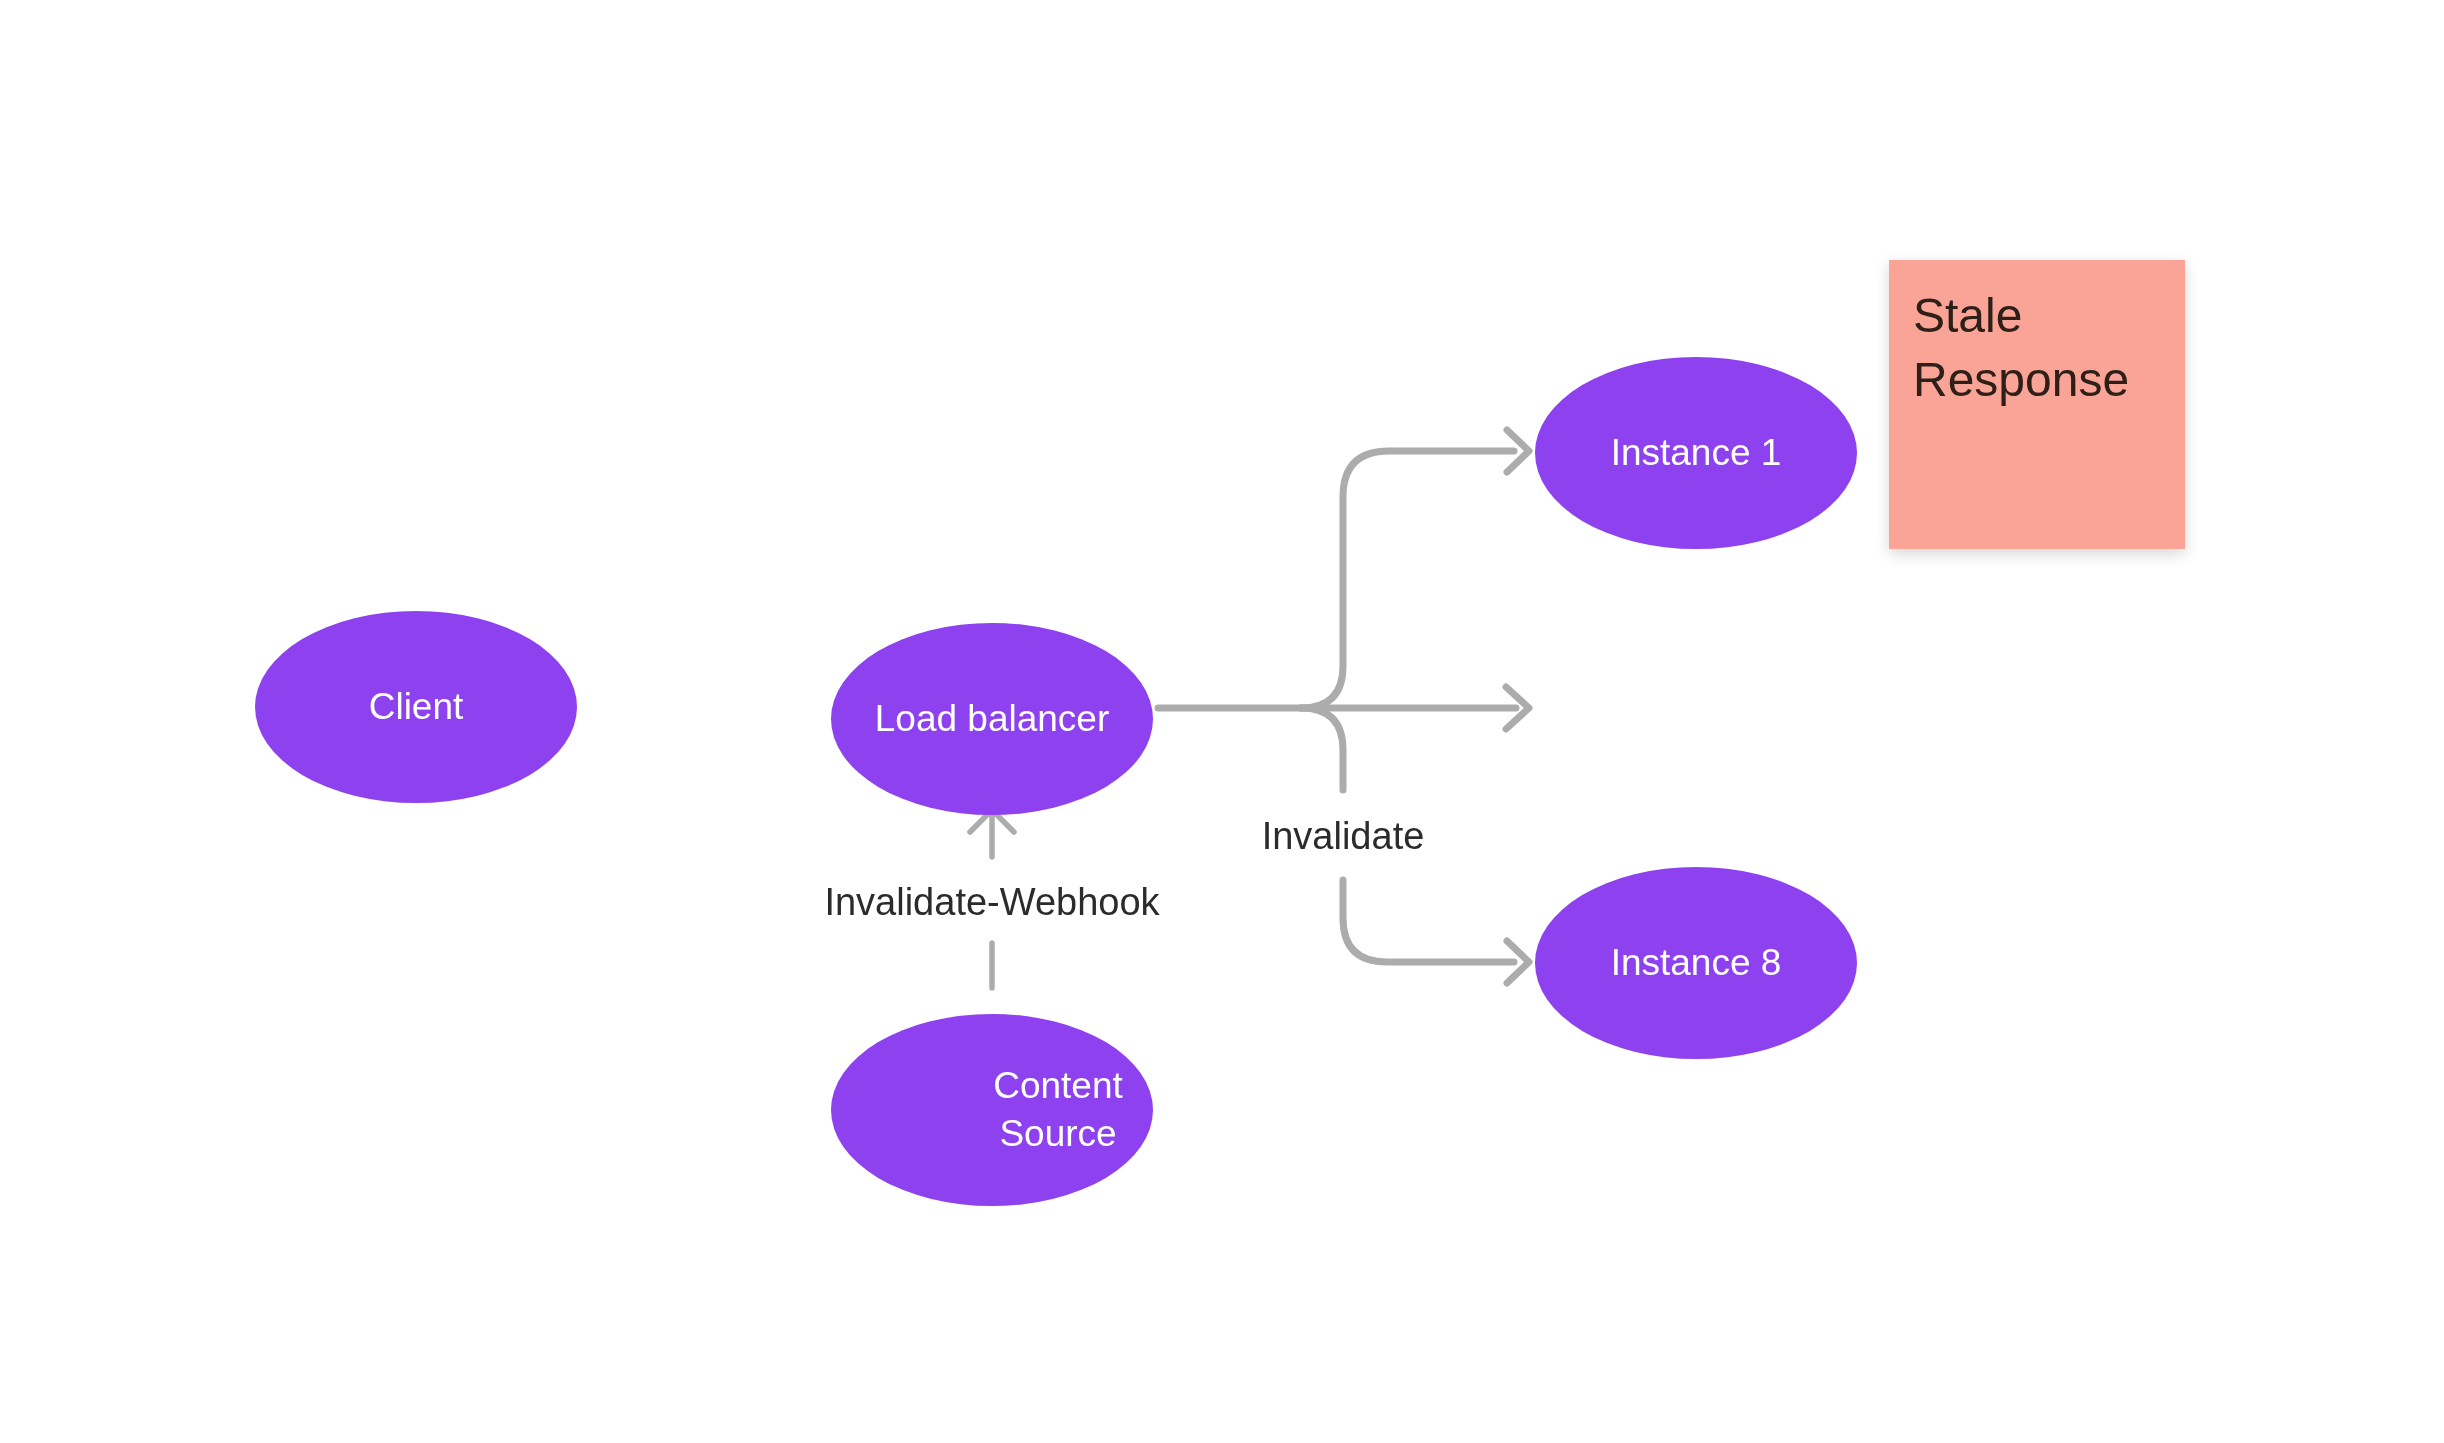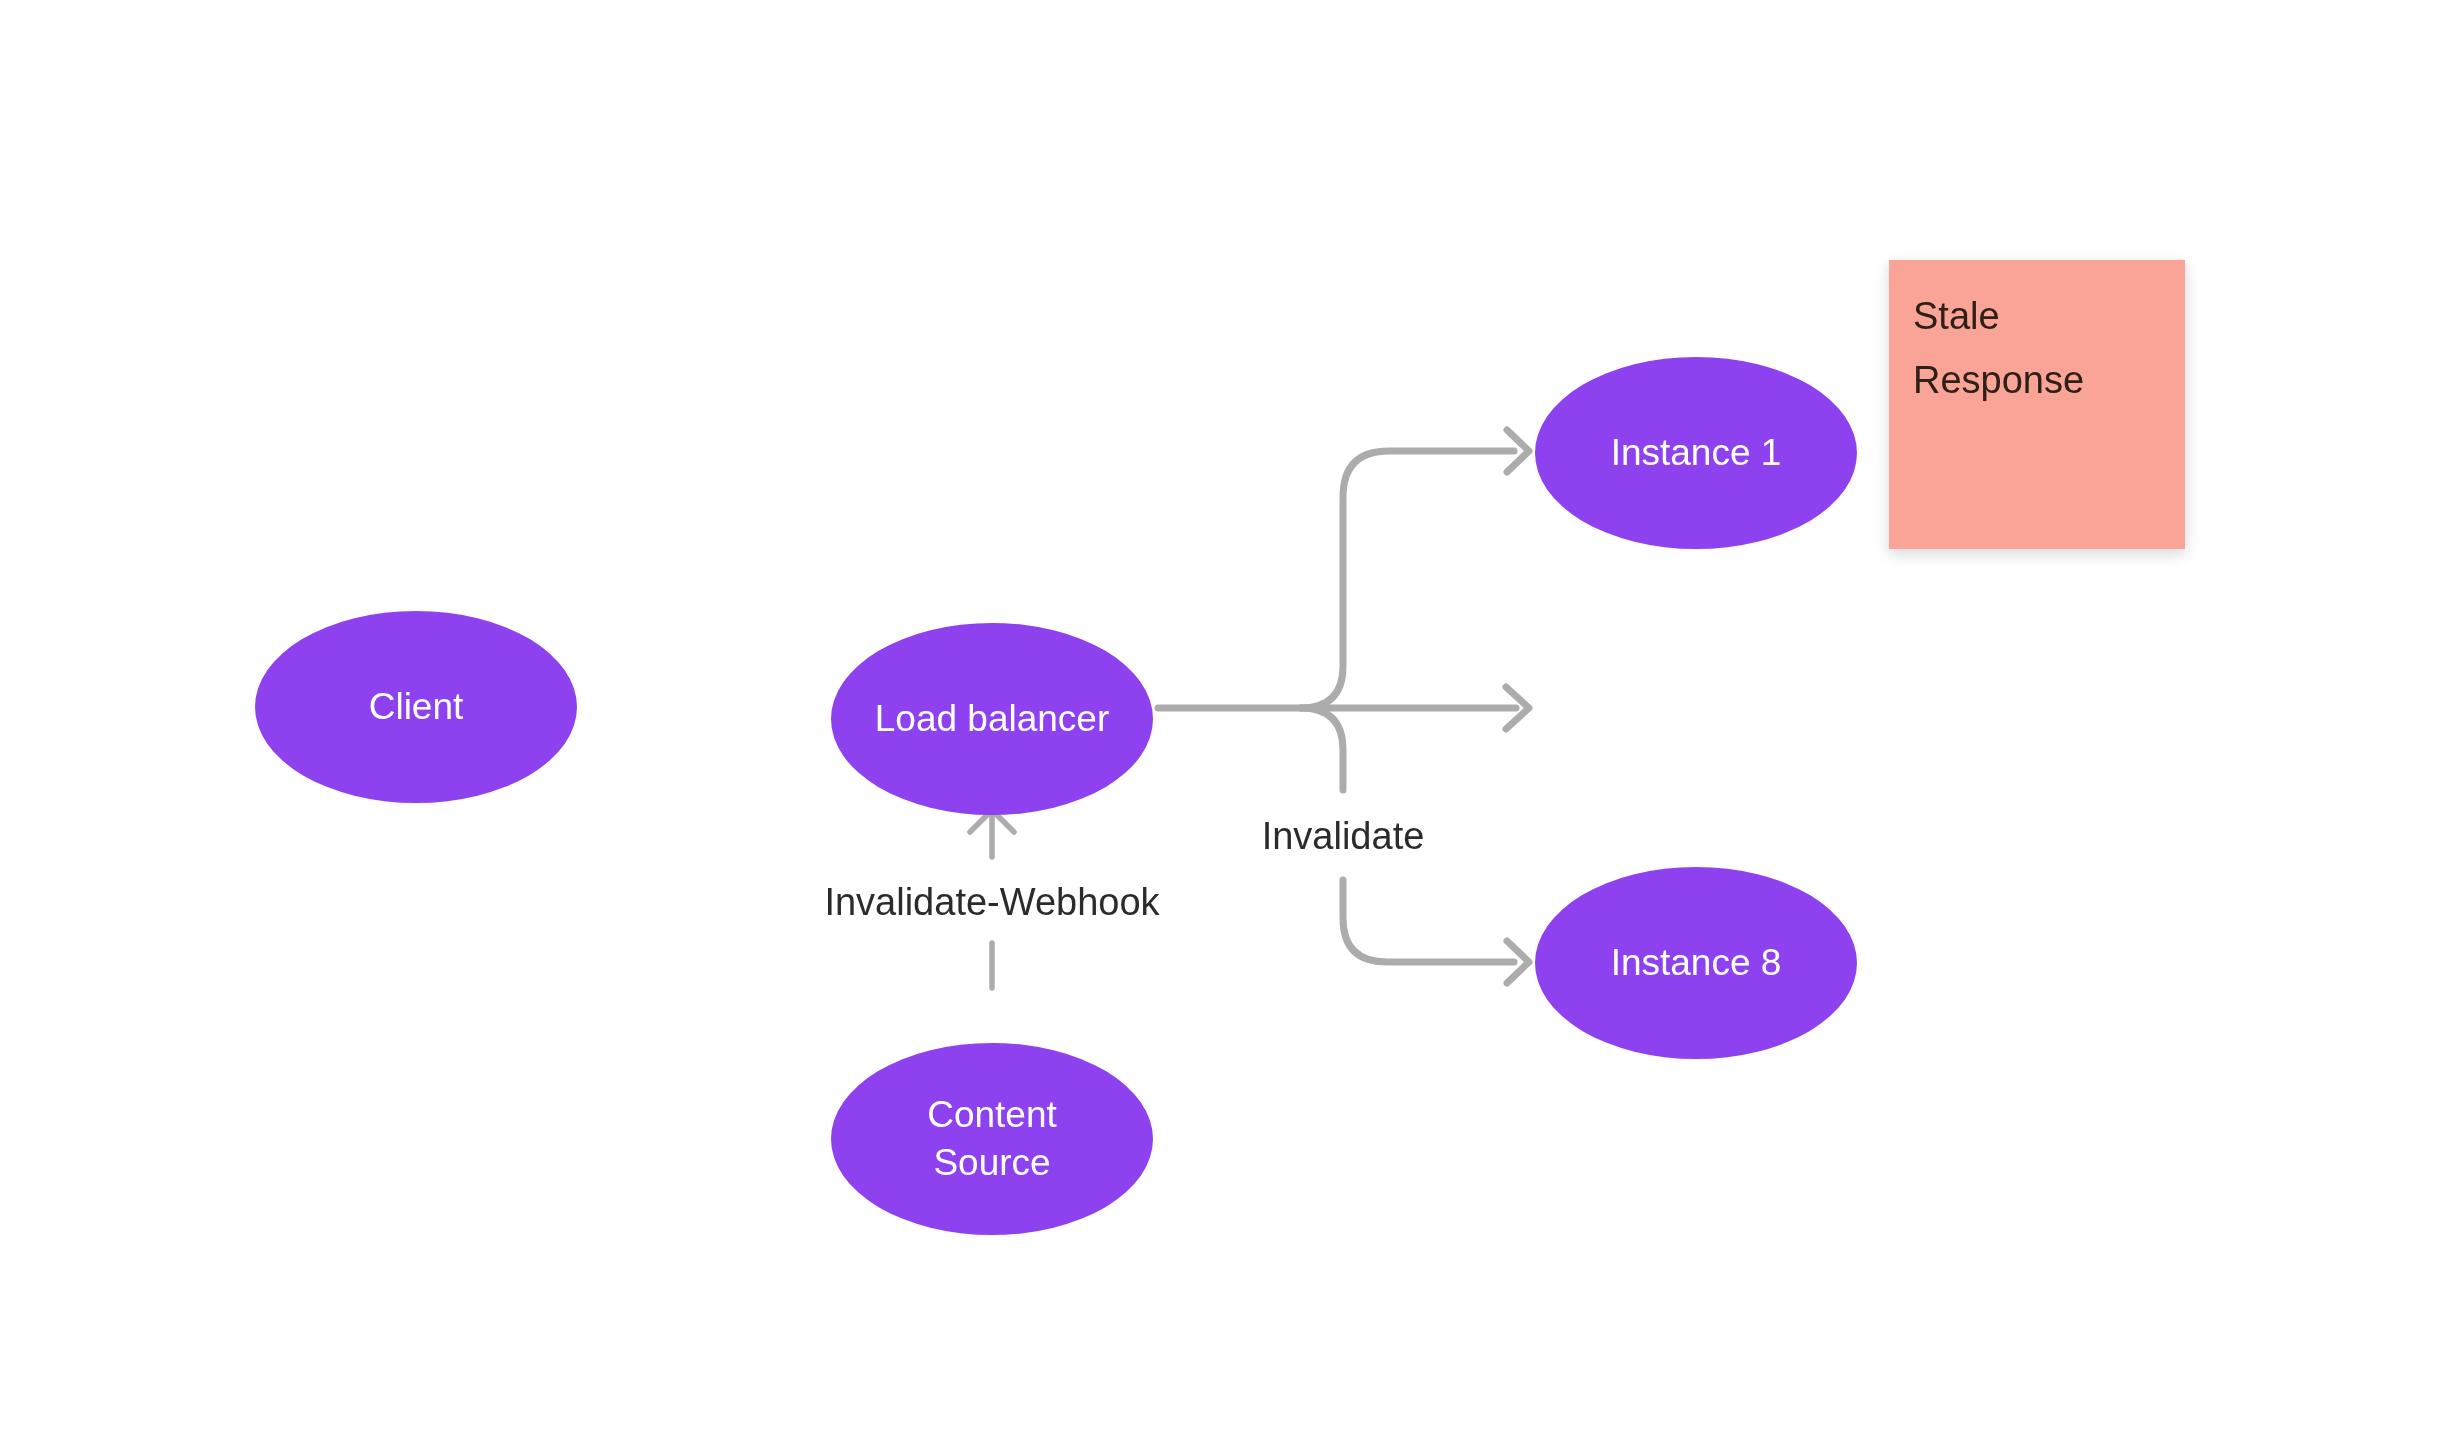--- a/index.html
+++ b/index.html
@@ -45,21 +45,21 @@
     color: var(--node-text-color, #ffffff);
     font-size: 37px;
     line-height: 48px;
     text-align: center;
   }
   #node-client         { left: 255px;  top: 611px; }
   #node-load-balancer  { left: 831px;  top: 623px; }
   #node-instance-1     { left: 1535px; top: 357px; }
   #node-instance-2     { left: 1535px; top: 612px; }
   #node-instance-3     { left: 1535px; top: 867px; }
-  #node-content-source { left: 831px;  top: 1043px; }
+  #node-content-source { left: 831px;  top: 1014px; justify-content: flex-end; }
   #node-content-source .node-label { max-width: 190px; }
 
   .edge-label {
     position: absolute;
     transform: translate(-50%, -50%);
     font-size: 38px;
     color: var(--edge-label-color, #2B2B2B);
     white-space: nowrap;
   }
   #edge-label-invalidate         { left: 1343px; top: 836px; text-align: right; }
@@ -70,21 +70,21 @@
     left: 1889px;
     top: 260px;
     width: 296px;
     height: 289px;
     box-sizing: border-box;
     padding: 24px 16px 0 24px;
     background: var(--note-bg, #FAA498);
     box-shadow: 0 5px 14px rgba(0, 0, 0, 0.16);
   }
   .sticky-line {
-    font-size: 38px;
+    font-size: 48px;
     line-height: 64px;
     color: var(--note-text-color, #2E2018);
   }
 </style>
 </head>
 <body>
 
 <div class="canvas">
 
   <svg class="edges-layer" viewBox="0 0 2444 1443" xmlns="http://www.w3.org/2000/svg">

